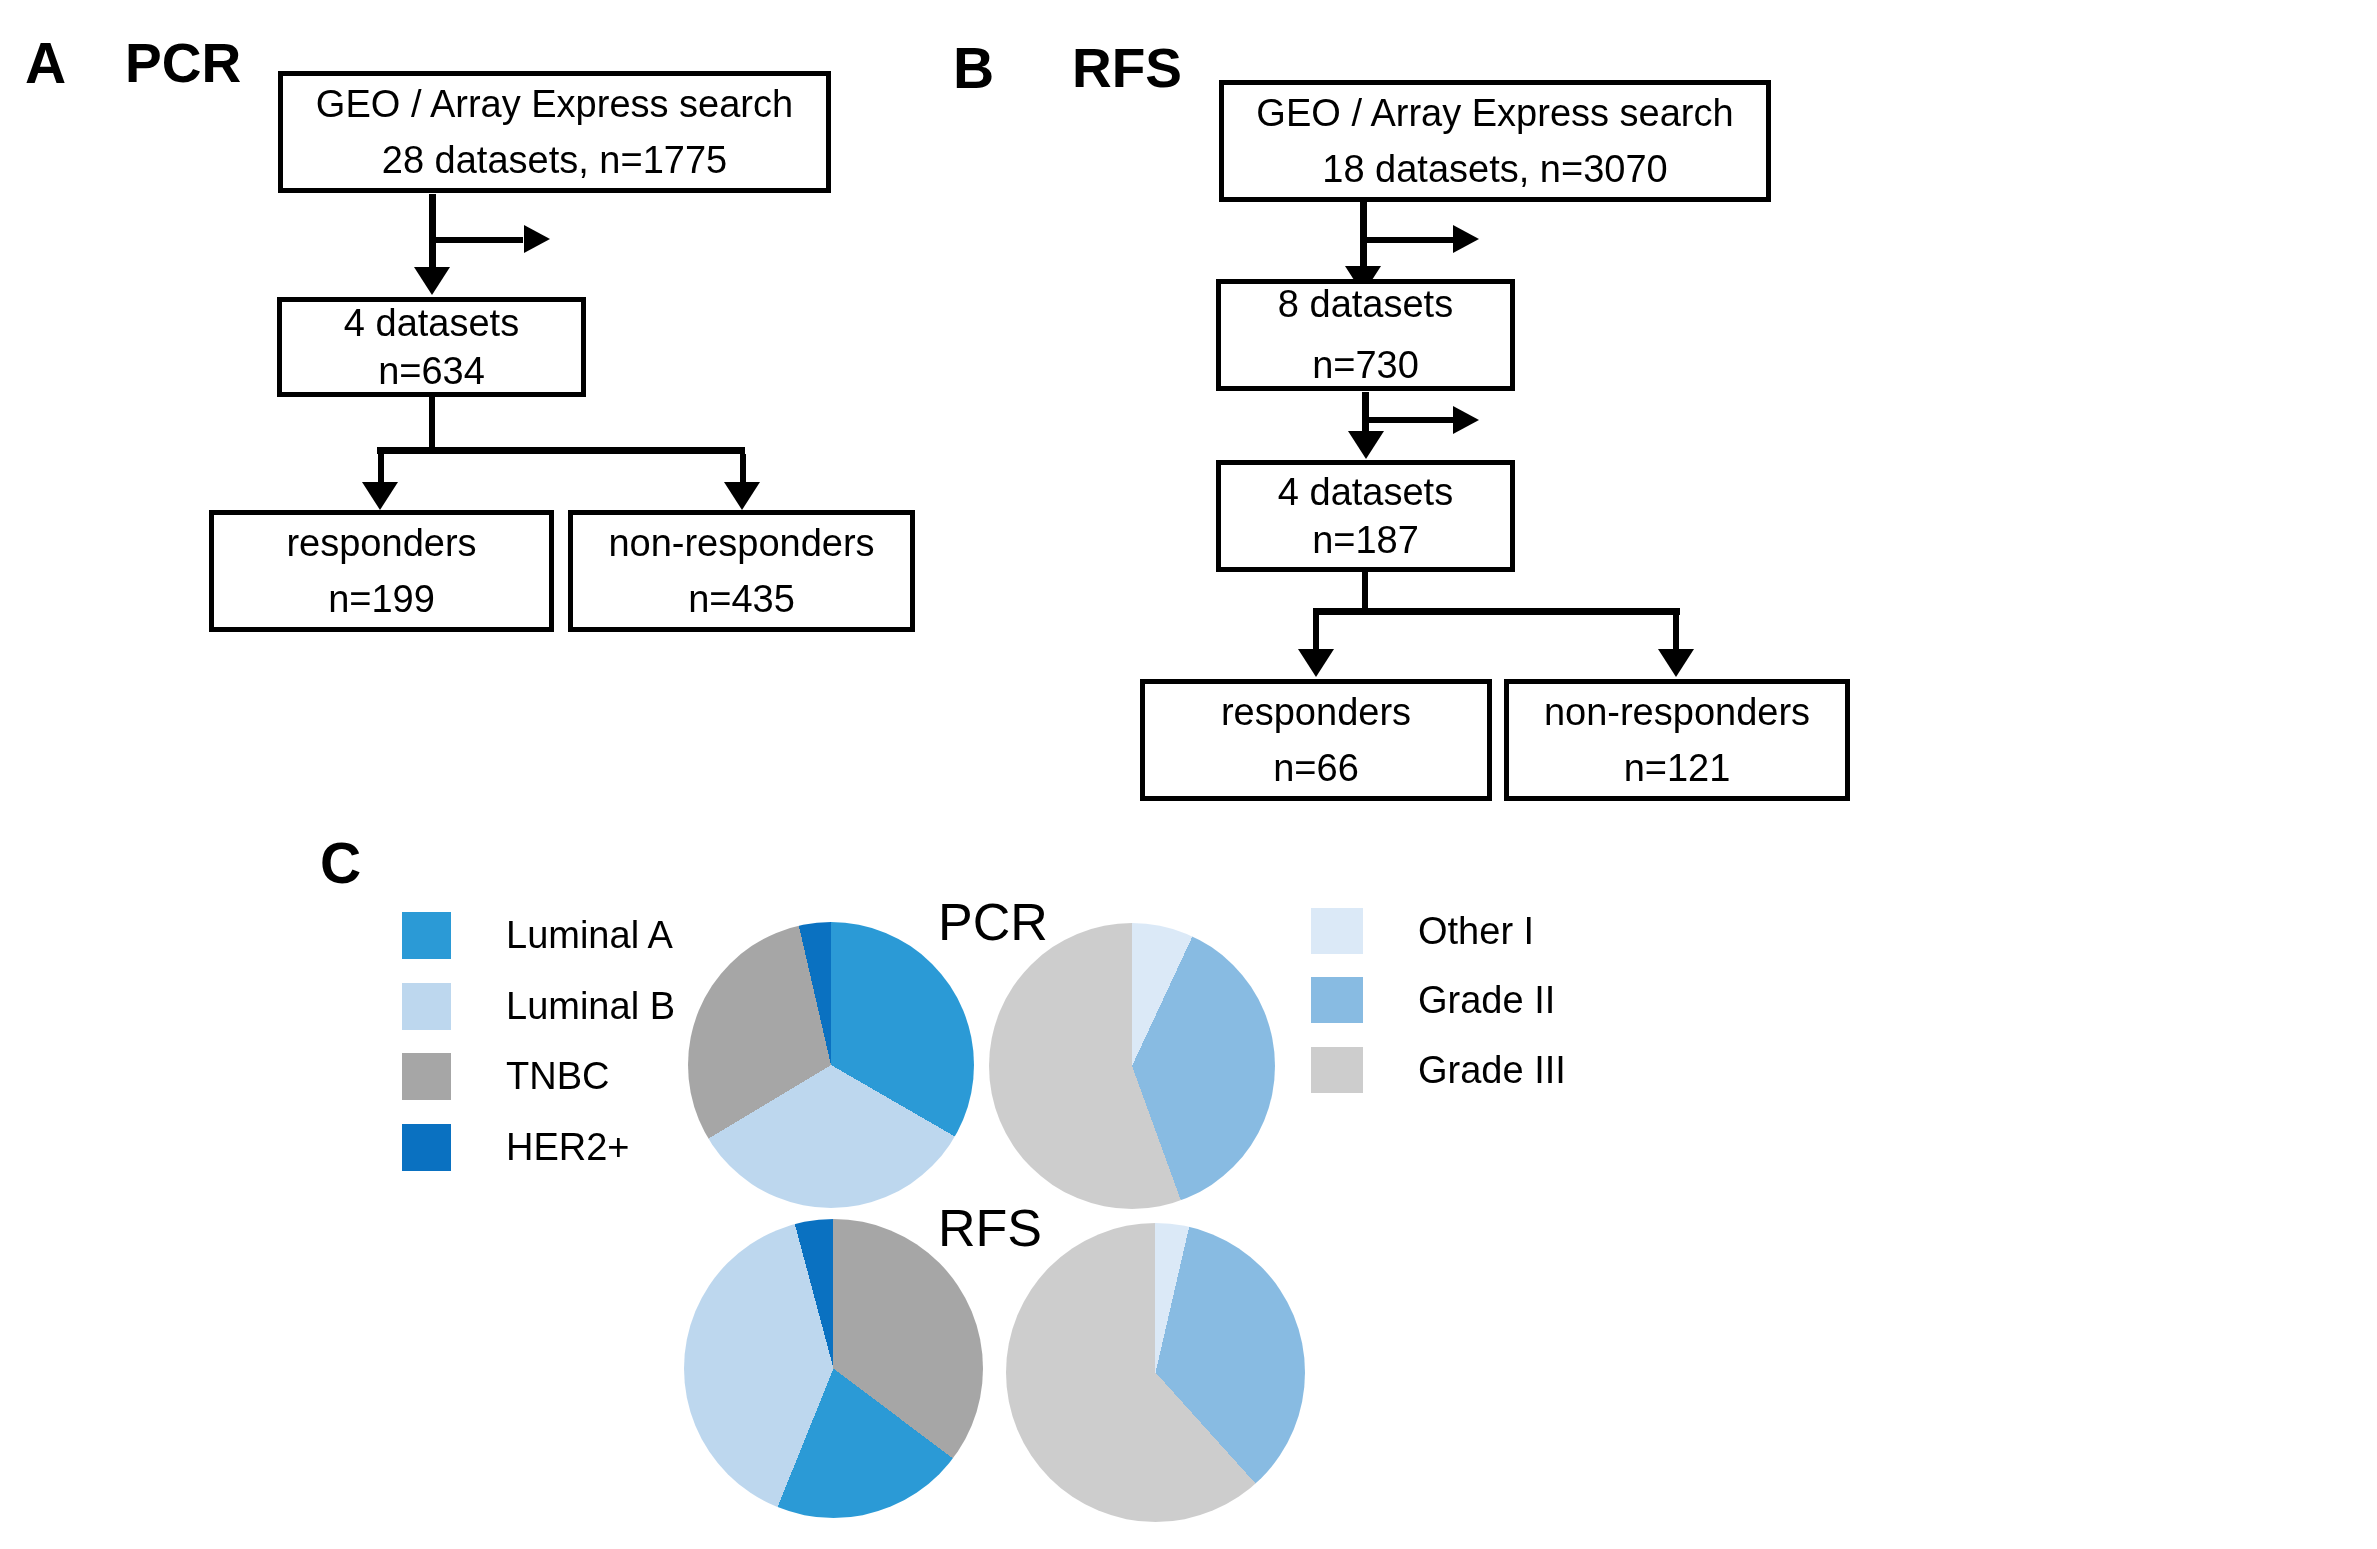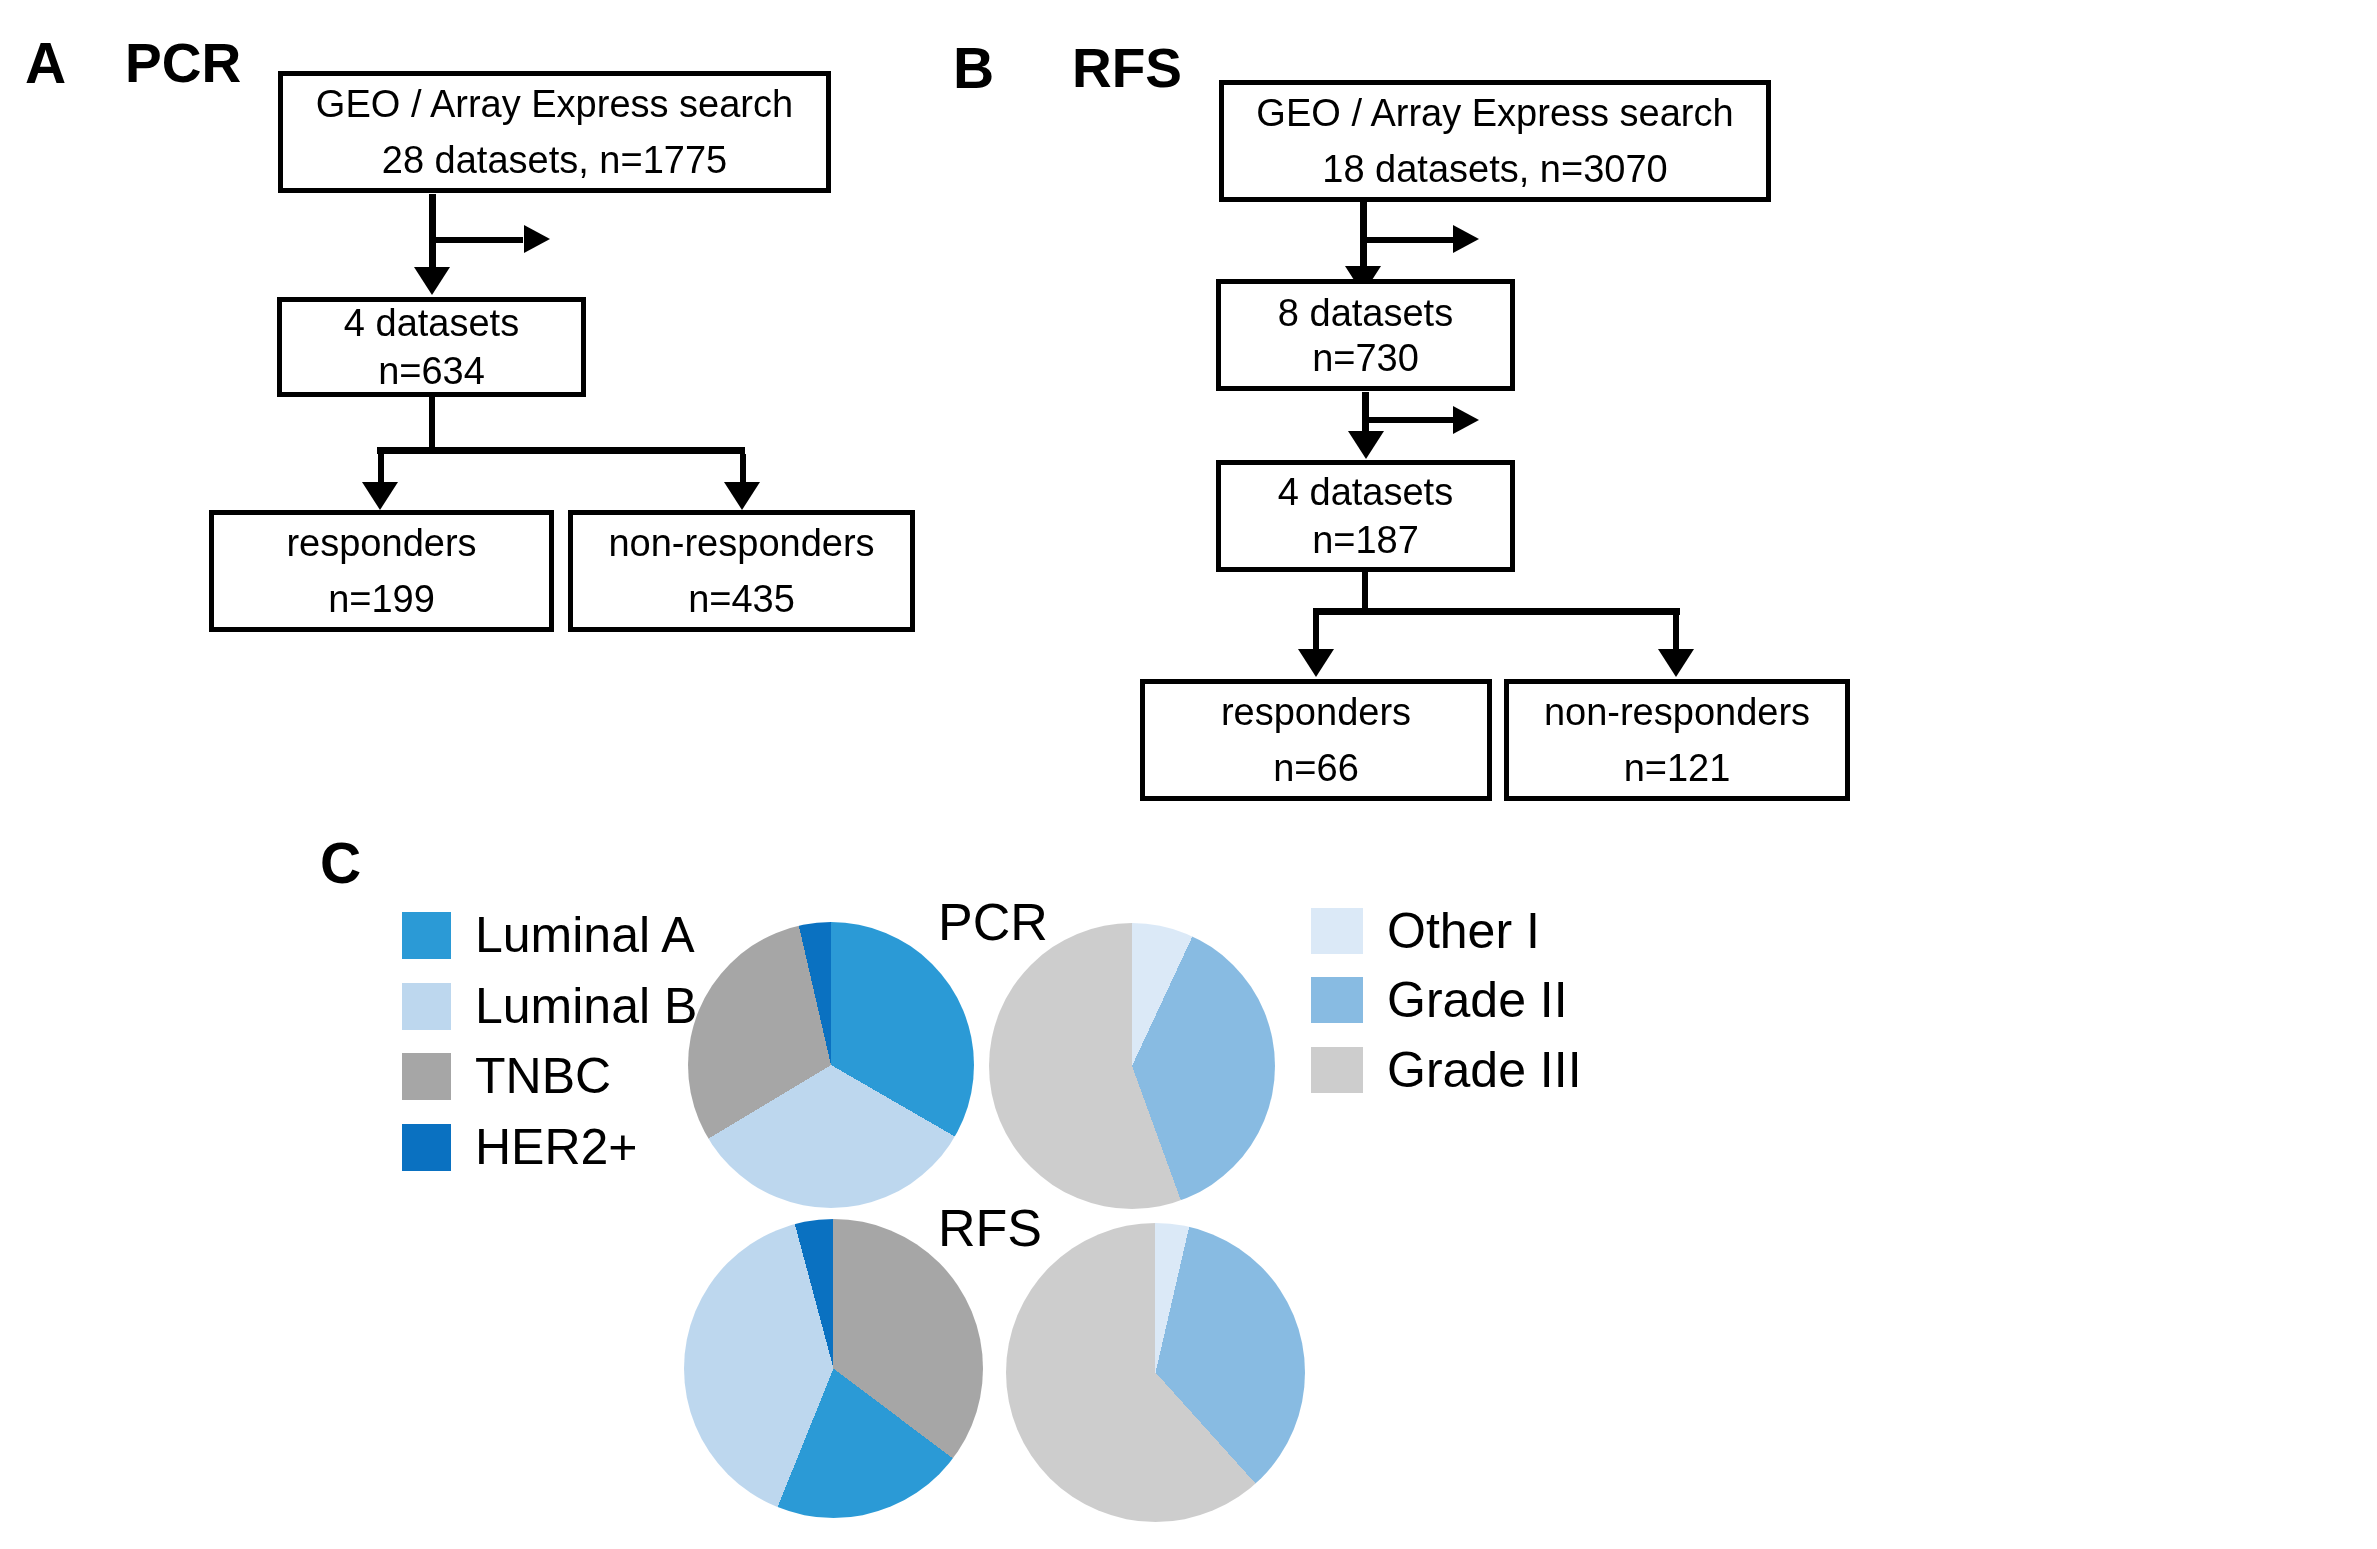--- a/index.html
+++ b/index.html
@@ -47,22 +47,23 @@
     border-left:26px solid #000;
   }
   .side-text{
     position:absolute;
     font-size:38px;line-height:47px;
     white-space:nowrap;
   }
   .legend-swatch{position:absolute;}
   .legend-label{
     position:absolute;
-    font-size:50px;
+    font-size:38px;
     white-space:nowrap;
+    margin-left:31px;
   }
   .pie{
     position:absolute;border-radius:50%;
   }
   .pie-title{
     position:absolute;
     font-size:52px;line-height:53px;
     white-space:nowrap;
   }
 </style>
@@ -113,21 +114,21 @@
     <div>GEO / Array Express search</div>
     <div>18 datasets, n=3070</div>
   </div>
 
   <div class="line" style="left:1360px;top:202px;width:6.7px;height:65px"></div>
   <div class="tri-down" style="left:1345px;top:266px"></div>
 
   <div class="line" style="left:1363px;top:237px;width:90px;height:5.8px"></div>
   <div class="tri-right" style="left:1453px;top:225px"></div>
 
-  <div class="fbox" style="left:1216px;top:279px;width:299px;height:112px;gap:3px;">
+  <div class="fbox" style="left:1216px;top:279px;width:299px;height:112px;gap:19px;justify-content:flex-end;">
     <div>8 datasets</div>
     <div>n=730</div>
   </div>
 
   <div class="line" style="left:1362px;top:392px;width:6.7px;height:42px"></div>
   <div class="tri-down" style="left:1348px;top:431px"></div>
 
   <div class="line" style="left:1366px;top:417px;width:87px;height:5.8px"></div>
   <div class="tri-right" style="left:1453px;top:406px"></div>
 

